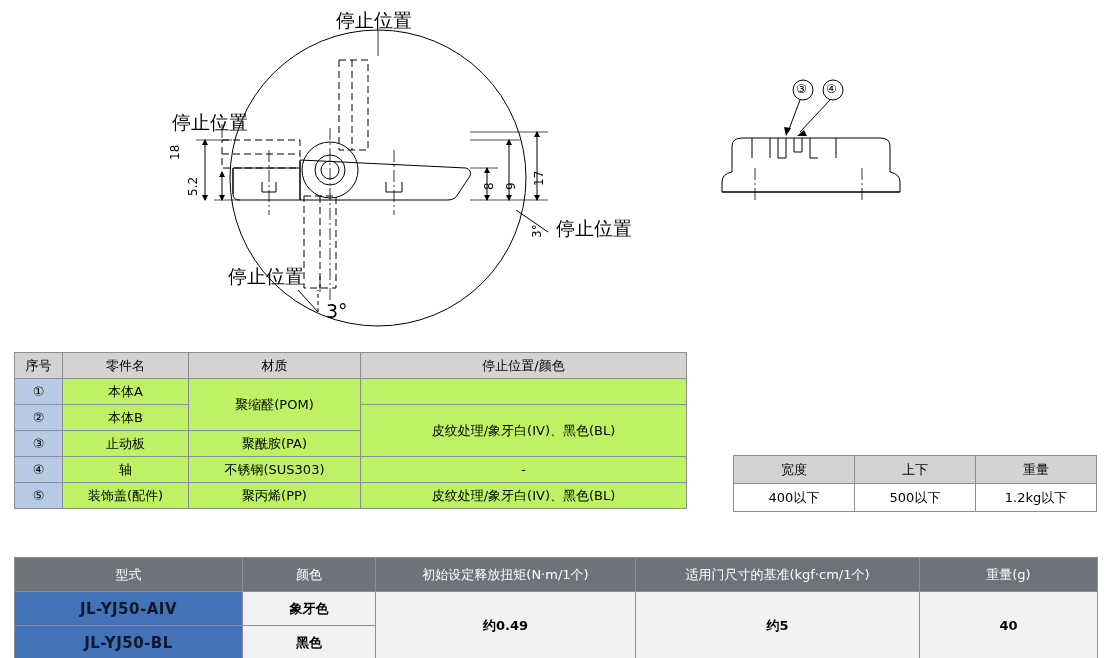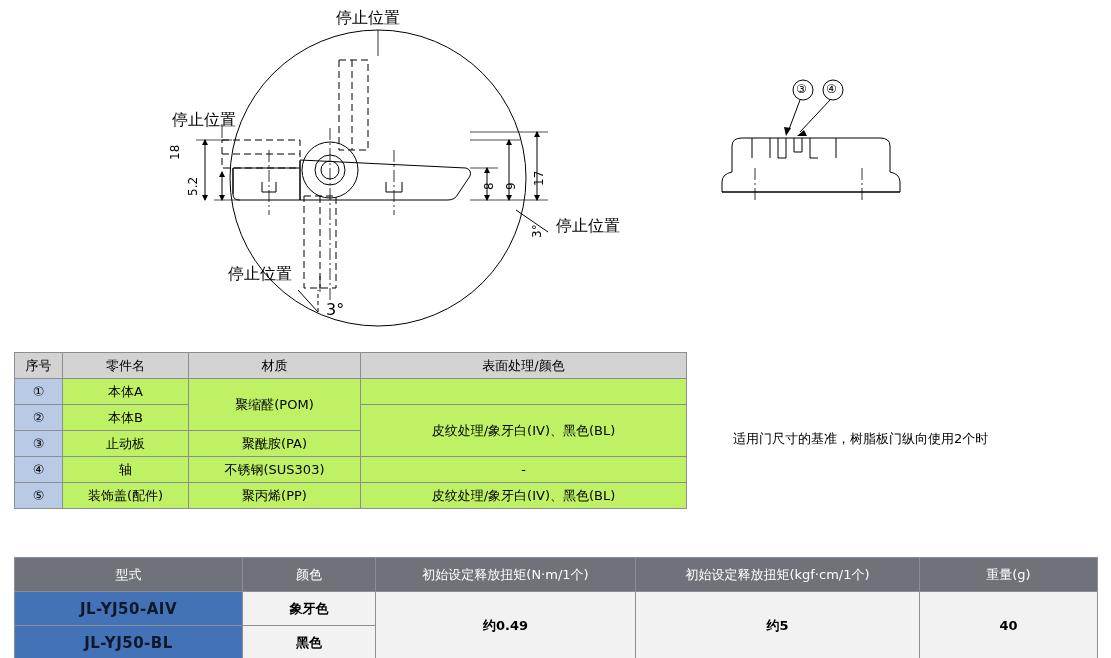--- a/index.html
+++ b/index.html
@@ -26,21 +26,21 @@
     position: absolute;
     left: 0;
     top: 0;
     width: 1111px;
     height: 340px;
   }
   .drawing svg { display: block; }
 
   .lbl {
     position: absolute;
-    font-size: 16px;
+    font-size: 19px;
     white-space: nowrap;
     color: #000;
   }
   .lbl.small { font-size: 12px; }
 
   
   table {
     border-collapse: collapse;
     font-size: 13px;
   }
@@ -257,21 +257,21 @@
       <col style="width:48px">
         <col style="width:126px">
         <col style="width:172px">
         <col style="width:326px">
     </colgroup>
     <thead>
       <tr>
         <th>序号</th>
         <th>零件名</th>
         <th>材质</th>
-        <th>表面处理/颜色</th>
+        <th>停止位置/颜色</th>
       </tr>
     </thead>
     <tbody>
       <tr>
         <td class="numcell">①</td>
         <td class="white">本体A</td>
         <td class="white" rowspan="2">聚缩醛(POM)</td>
         <td class="white"></td>
       </tr>
       <tr>
@@ -292,36 +292,56 @@
       </tr>
       <tr>
         <td class="numcell">⑤</td>
         <td class="white">装饰盖(配件)</td>
         <td class="white">聚丙烯(PP)</td>
         <td class="white">皮纹处理/象牙白(IV)、黑色(BL)</td>
       </tr>
     </tbody>
   </table>
 
-  <div class="door-note">适用门尺寸的基准，树脂板门纵向使用2个时</div>
+  <table class="door-table">
+    <colgroup>
+        <col style="width:121px">
+        <col style="width:121px">
+        <col style="width:121px">
+      </colgroup>
+    <thead>
+      <tr>
+        <th>宽度</th>
+        <th>上下</th>
+        <th>重量</th>
+      </tr>
+    </thead>
+    <tbody>
+      <tr>
+        <td>400以下</td>
+        <td>500以下</td>
+        <td>1.2kg以下</td>
+      </tr>
+    </tbody>
+  </table>
 
   <table class="model-table">
     <colgroup>
       <col style="width:228px">
         <col style="width:133px">
         <col style="width:260px">
         <col style="width:284px">
         <col style="width:178px">
     </colgroup>
     <thead>
       <tr>
         <th>型式</th>
         <th>颜色</th>
         <th>初始设定释放扭矩(N·m/1个)</th>
-        <th>初始设定释放扭矩(kgf·cm/1个)</th>
+        <th>适用门尺寸的基准(kgf·cm/1个)</th>
         <th>重量(g)</th>
       </tr>
     </thead>
     <tbody>
       <tr>
         <td class="model-name">JL-YJ50-AIV</td>
         <td class="plain">象牙色</td>
         <td class="plain" rowspan="2">约0.49</td>
         <td class="plain" rowspan="2">约5</td>
         <td class="plain" rowspan="2">40</td>

